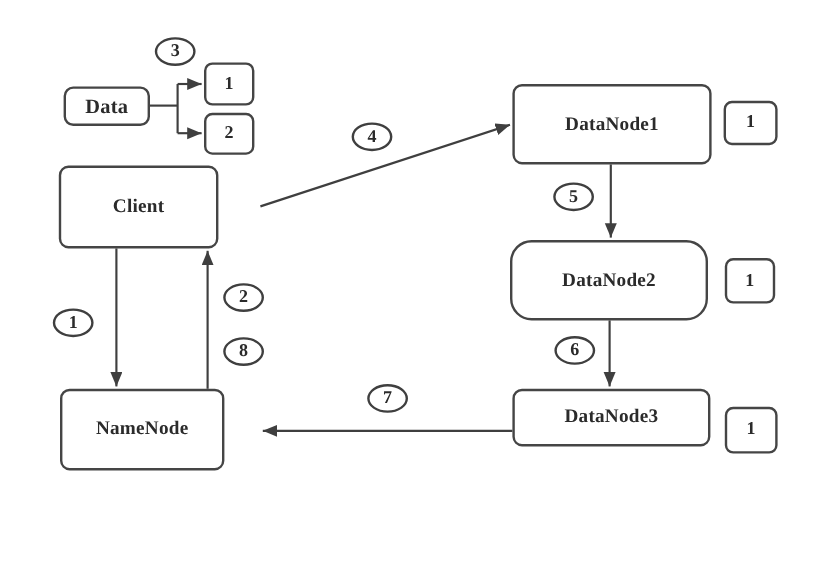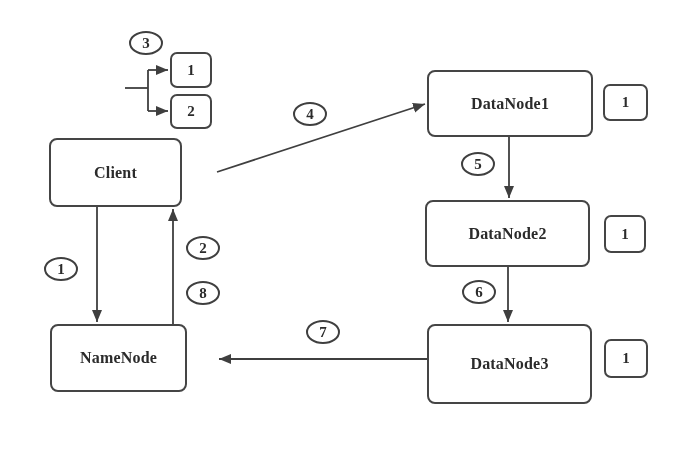--- a/index.html
+++ b/index.html
@@ -87,34 +87,35 @@
 
     <line x1="217" y1="172" x2="425" y2="104" marker-end="url(#ah)"></line>
 
     <line x1="509" y1="137" x2="509" y2="198" marker-end="url(#ah)"></line>
 
     <line x1="508" y1="267" x2="508" y2="322" marker-end="url(#ah)"></line>
 
     <line x1="427" y1="359" x2="219" y2="359" marker-end="url(#ah)"></line>
   </svg>
 
+  <div class="node data-src" style="left:53px; top:72px; width:72px; height:33px;">Data</div>
 
   <div class="node small" style="left:170px; top:52px; width:42px; height:36px;">1</div>
 
   <div class="node small" style="left:170px; top:94px; width:42px; height:35px;">2</div>
 
   <div class="node" style="left:49px; top:138px; width:133px; height:69px;">Client</div>
 
   <div class="node" style="left:50px; top:324px; width:137px; height:68px;">NameNode</div>
 
   <div class="node" style="left:427px; top:70px; width:166px; height:67px;">DataNode1</div>
 
-  <div class="node" style="left:425px; top:200px; width:165px; height:67px;">DataNode2</div>
+  <div class="node" style="left:425px; top:200px; width:165px; height:67px;border-radius:18px;">DataNode2</div>
 
-  <div class="node" style="left:427px; top:324px; width:165px; height:80px;">DataNode3</div>
+  <div class="node" style="left:427px; top:324px; width:165px; height:48px;">DataNode3</div>
 
   <div class="node small" style="left:603px; top:84px; width:45px; height:37px;">1</div>
 
   <div class="node small" style="left:604px; top:215px; width:42px; height:38px;">1</div>
 
   <div class="node small" style="left:604px; top:339px; width:44px; height:39px;">1</div>
 
   <div class="step" style="left:44px; top:257px;">1</div>
 
   <div class="step" style="left:186px; top:236px;">2</div>

